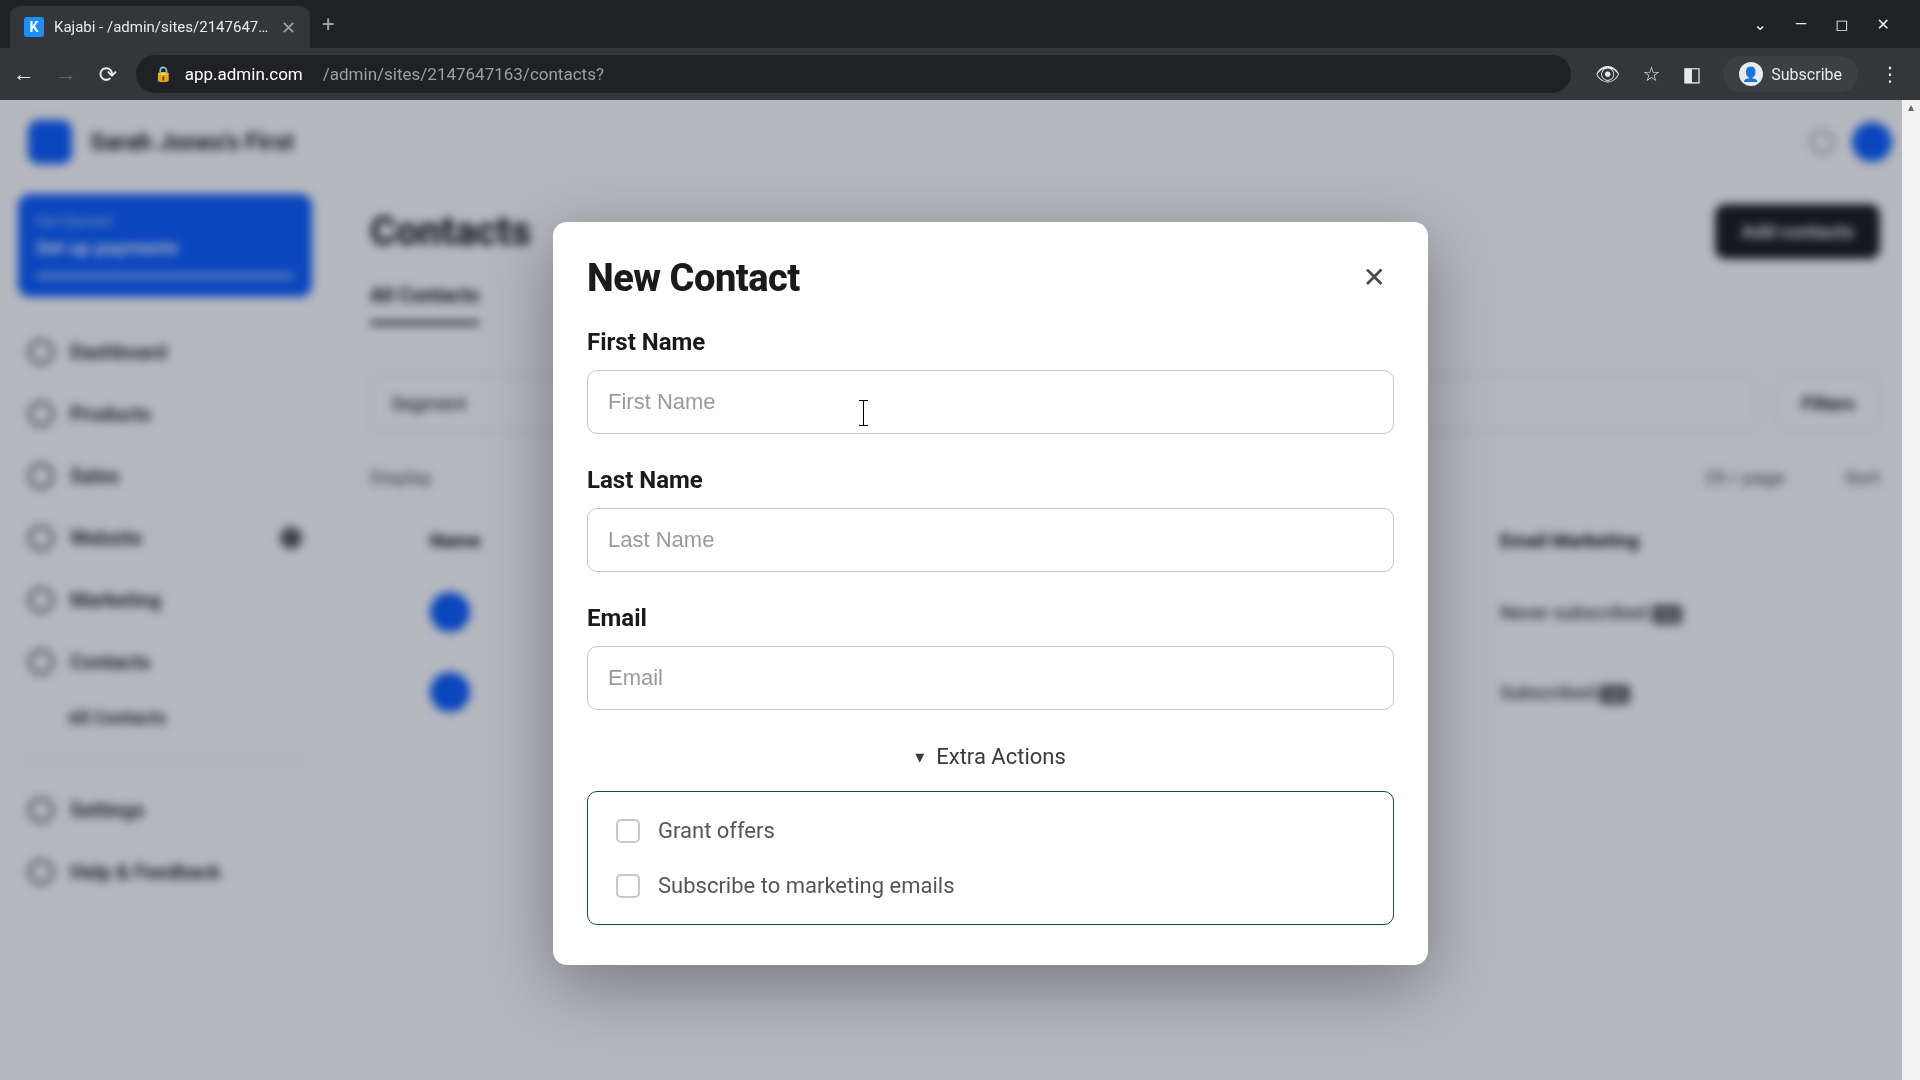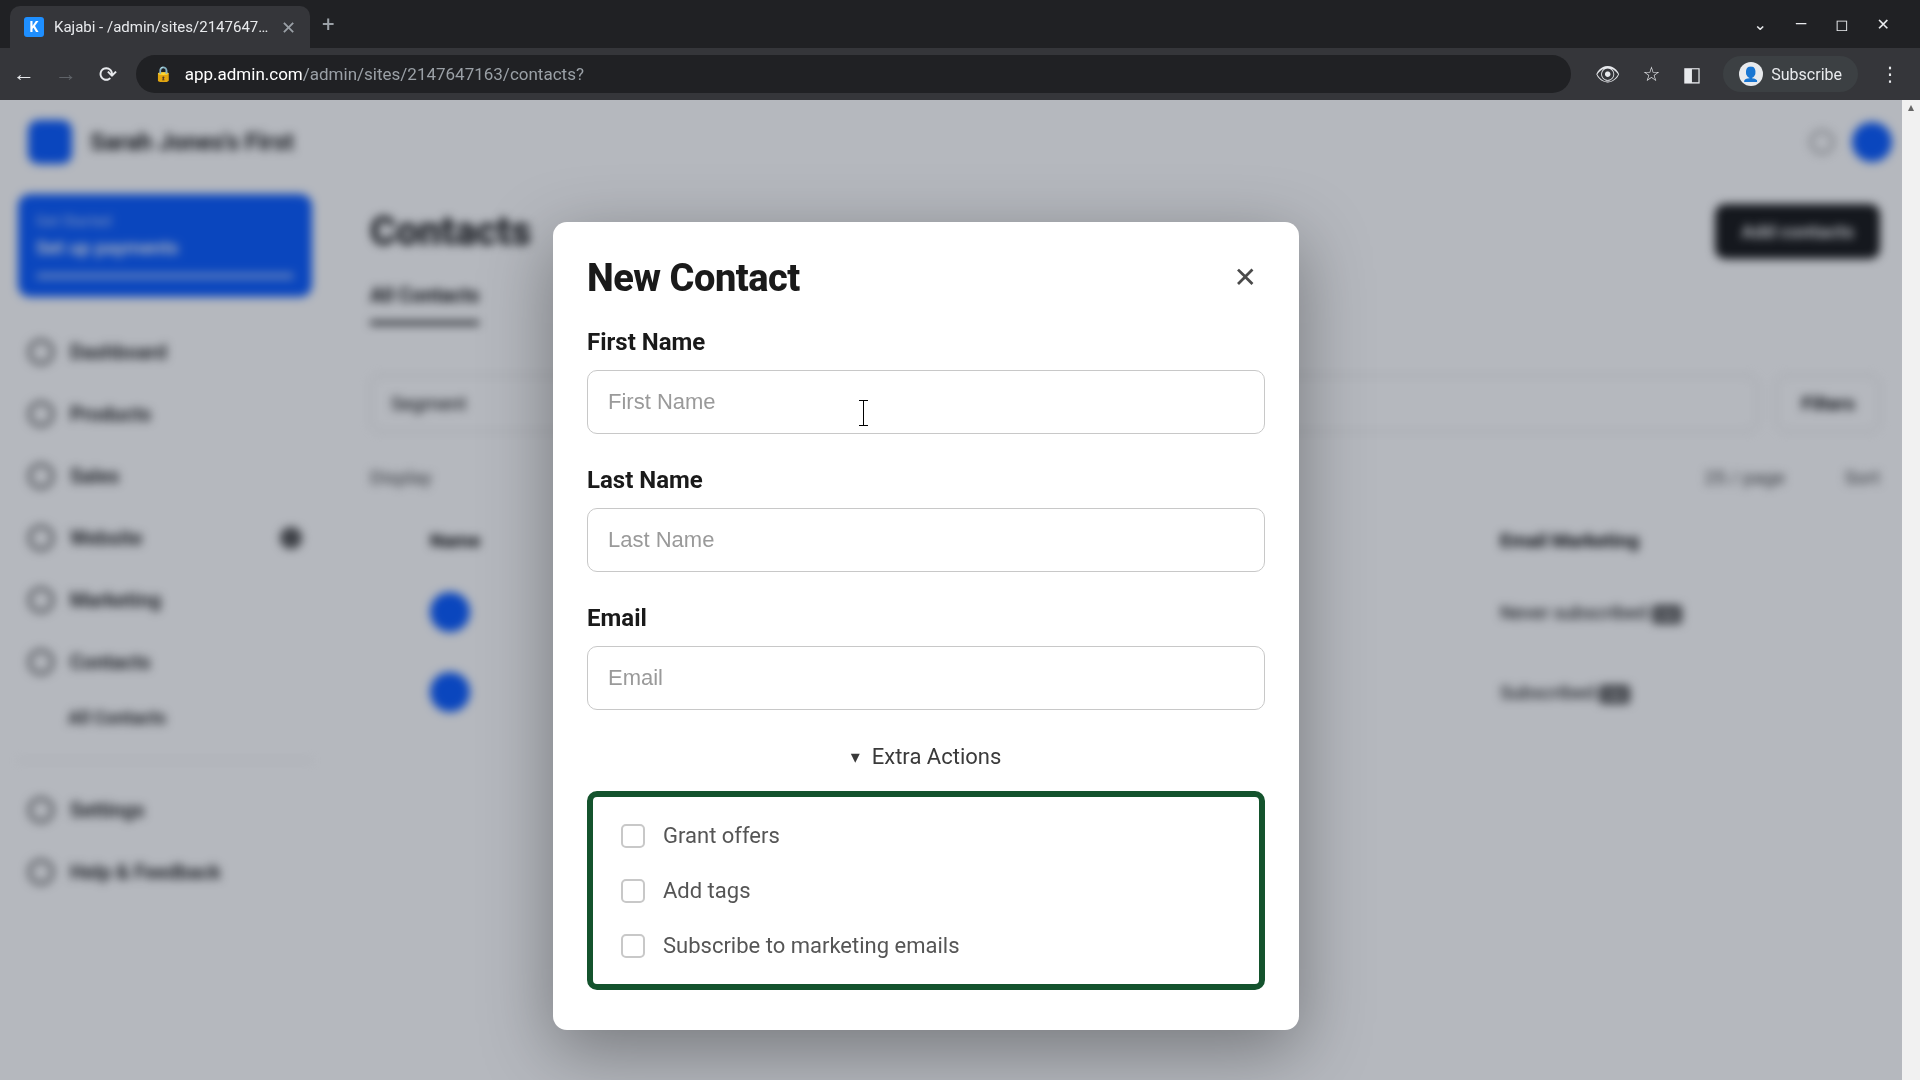--- a/index.html
+++ b/index.html
@@ -15,21 +15,21 @@
 .new-tab { margin-left: 12px; font-size: 22px; color: #9aa0a6; cursor: pointer; }
 .win-controls { margin-left: auto; display: flex; gap: 28px; padding-right: 20px; color: #e8eaed; font-size: 16px; }
 .win-controls span { cursor: pointer; }
 
 .addr-bar { display: flex; align-items: center; background: #35363a; height: 52px; padding: 0 10px; gap: 14px; }
 .nav-btn { width: 28px; text-align: center; font-size: 22px; color: #e8eaed; cursor: pointer; }
 .nav-btn.disabled { color: #5f6368; }
 .url-box { flex: 1; background: #202124; border-radius: 24px; height: 38px; display: flex; align-items: center; padding: 0 18px; gap: 12px; font-size: 17px; }
 .lock { color: #9aa0a6; font-size: 15px; }
 .url-host { color: #fff; }
-.url-path { color: #9aa0a6; }
+.url-path { color: #9aa0a6; margin-left: 20px; }
 .addr-icons { display: flex; align-items: center; gap: 22px; padding: 0 10px; color: #e8eaed; font-size: 20px; }
 .incog-badge { display: flex; align-items: center; gap: 8px; background: #3c4043; border-radius: 20px; padding: 6px 16px; font-size: 16px; }
 .incog-icon { width: 24px; height: 24px; background: #e8eaed; border-radius: 50%; display: flex; align-items: center; justify-content: center; color: #202124; font-size: 14px; }
 
 
 .viewport { position: relative; height: calc(1080px - 100px); background: #fff; overflow: hidden; }
 .scrollbar-track { position: absolute; right: 0; top: 0; bottom: 0; width: 18px; background: #f1f1f1; }
 .scroll-up { position: absolute; top: 0; width: 18px; height: 18px; text-align: center; font-size: 12px; color: #666; }
 
 
@@ -71,30 +71,30 @@
 .bg-th-row .c2 { flex: 1; }
 .bg-th-row .c3 { width: 380px; }
 .bg-row { display: flex; margin-top: 40px; font-size: 19px; align-items: center; }
 .bg-row .c1 { width: 60px; }
 .bg-row .c2 { flex: 1; display: flex; align-items: center; gap: 14px; }
 .bg-row .c3 { width: 380px; }
 .bg-row-av { width: 40px; height: 40px; border-radius: 50%; background: #0b5cff; }
 .bg-pill { font-size: 13px; background: #555; color: #fff; border-radius: 4px; padding: 2px 6px; }
 
 
-.modal { position: absolute; left: 553px; top: 122px; width: 746px; background: #fff; border-radius: 14px; box-shadow: 0 20px 70px rgba(0,0,0,.35); padding: 34px 34px 40px 34px; }
+.modal { position: absolute; left: 553px; top: 122px; width: 875px; background: #fff; border-radius: 14px; box-shadow: 0 20px 70px rgba(0,0,0,.35); padding: 34px 34px 40px 34px; }
 .modal-head { display: flex; align-items: center; margin-bottom: 28px; }
 .modal-title { font-size: 38px; font-weight: 800; color: #1a1a1a; letter-spacing: -0.5px; }
 .modal-close { margin-left: auto; font-size: 28px; color: #4a4a4a; cursor: pointer; line-height: 1; padding: 4px 8px; }
 .field-label { font-size: 24px; font-weight: 700; color: #1a1a1a; margin-bottom: 14px; margin-top: 8px; }
 .field-input { width: 100%; border: 1px solid #c8c8c8; border-radius: 10px; padding: 18px 20px; font-size: 22px; color: #1a1a1a; margin-bottom: 24px; outline: none; }
 .field-input::placeholder { color: #9a9a9a; }
 .extra-toggle { display: flex; align-items: center; justify-content: center; gap: 12px; font-size: 22px; color: #3a3a3a; margin: 10px 0 22px 0; cursor: pointer; }
 .chev { font-size: 18px; }
-.extra-box { border: 6px solid #14532d; border-radius: 10px; padding: 26px 28px; }
+.extra-box { border: 1px solid #14532d; border-radius: 10px; padding: 26px 28px; }
 .check-row { display: flex; align-items: center; gap: 18px; font-size: 22px; color: #555; margin-bottom: 30px; cursor: pointer; }
 .check-row:last-child { margin-bottom: 0; }
 .checkbox { width: 24px; height: 24px; border: 2px solid #c8c8c8; border-radius: 5px; flex-shrink: 0; }
 .text-cursor { position: absolute; width: 1px; height: 26px; background: #000; }
 .text-cursor::before, .text-cursor::after { content: ''; position: absolute; left: -4px; width: 9px; height: 1px; background: #000; }
 .text-cursor::before { top: 0; }
 .text-cursor::after { bottom: 0; }
 </style>
 </head>
 <body>
@@ -252,24 +252,20 @@
       <span>Extra Actions</span>
     </div>
 
     <div class="extra-box">
       <div class="check-row">
         <div class="checkbox"></div>
         <span>Grant offers</span>
       </div>
       <div class="check-row">
         <div class="checkbox"></div>
-        <span>Add tags</span>
-      </div>
-      <div class="check-row">
-        <div class="checkbox"></div>
         <span>Subscribe to marketing emails</span>
       </div>
     </div>
   </div>
 
   <div class="scrollbar-track">
     <div class="scroll-up">▴</div>
   </div>
 </div>
 

